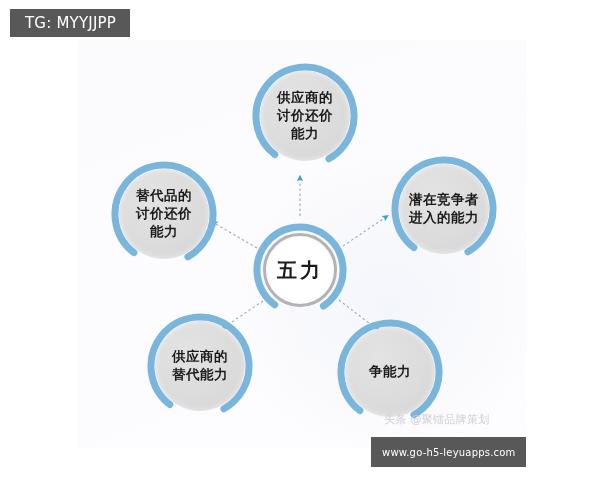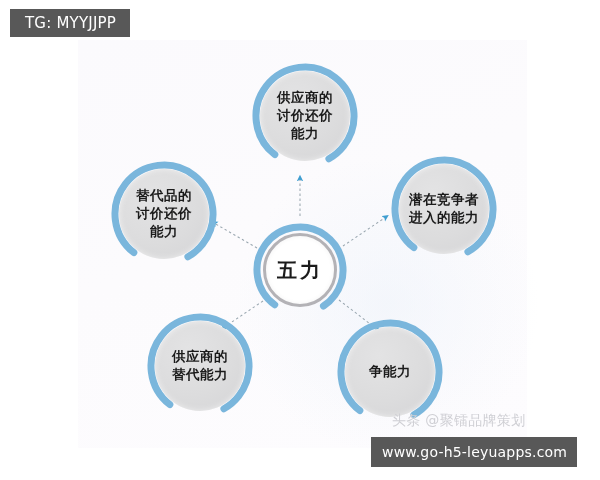--- a/index.html
+++ b/index.html
@@ -40,28 +40,28 @@
     left: 10px;
     top: 9px;
     height: 28px;
     padding: 0 14px 0 15px;
   }
   #site-badge {
     left: 371px;
     top: 437px;
     height: 30px;
     padding: 0 10px 0 11px;
-    font-size: 14px;
+    font-size: 10px;
   }
 
   #source-watermark {
     position: absolute;
-    left: 392px;
+    left: 384px;
     top: 412px;
-    font-size: 14px;
+    font-size: 11px;
     color: #cfcfd4;
     letter-spacing: 0.3px;
     white-space: nowrap;
   }
 
   
   .node {
     position: absolute;
     border-radius: 50%;
   }

